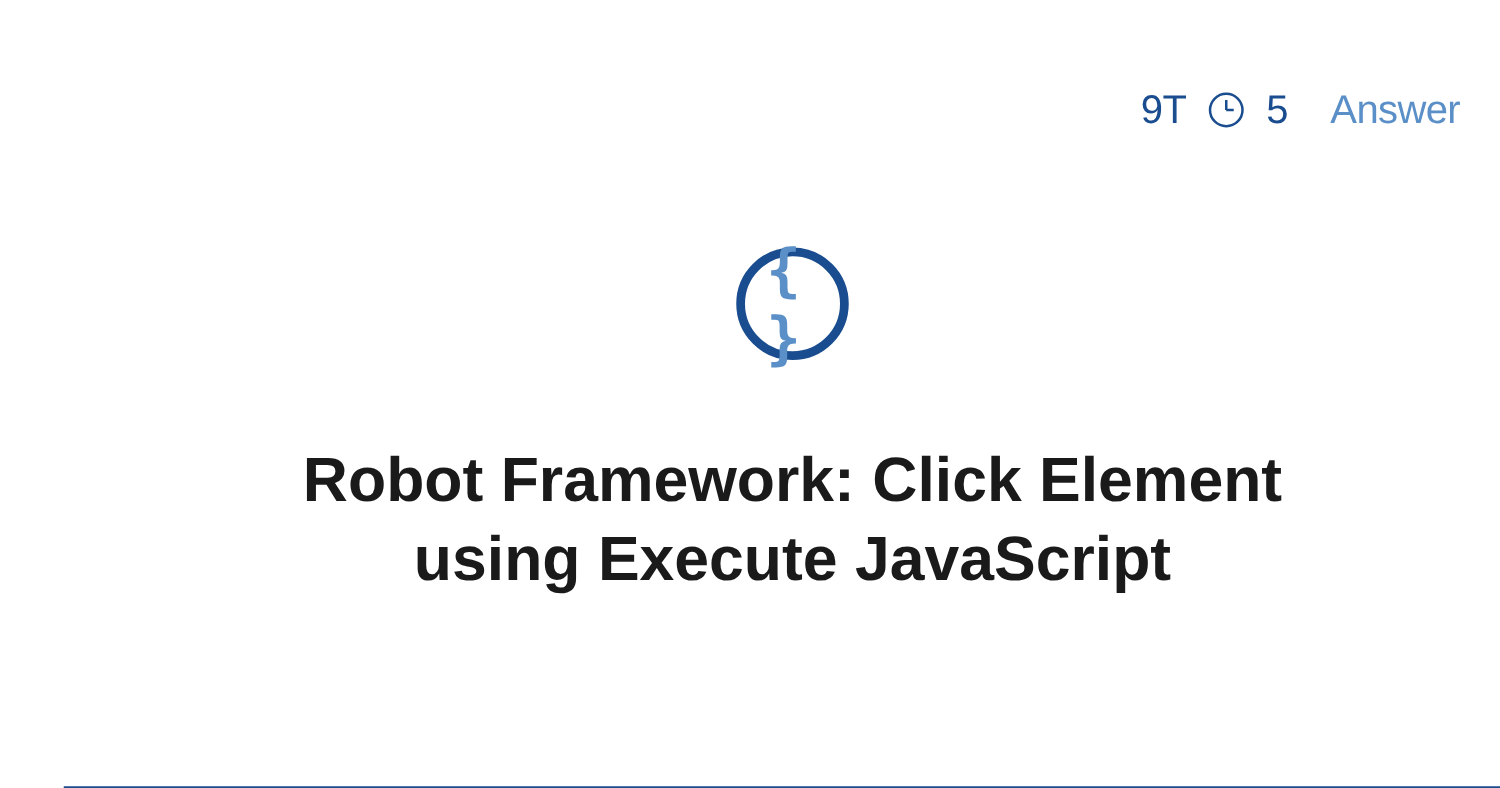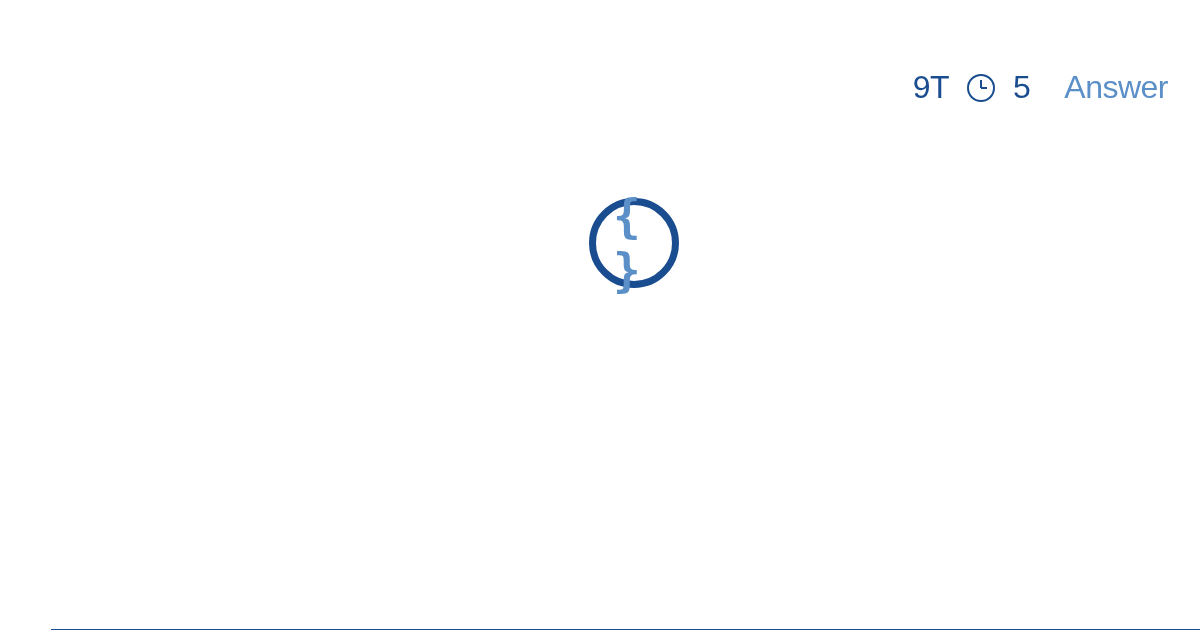--- a/index.html
+++ b/index.html
@@ -115,15 +115,16 @@
 <body>
 
 <div class="logo">
   <span class="part-9t">9T</span><span class="clock-wrap"></span><span class="part-5">5</span><span class="part-answer">Answer</span>
 </div>
 
 <div class="center-content">
   <div class="braces-icon">
     <span>{ }</span>
   </div>
+  <h1 class="title">Robot Framework: Click Element using Execute JavaScript</h1>
 </div>
 
 <div class="bottom-bar"></div>
 
 </body></html>

